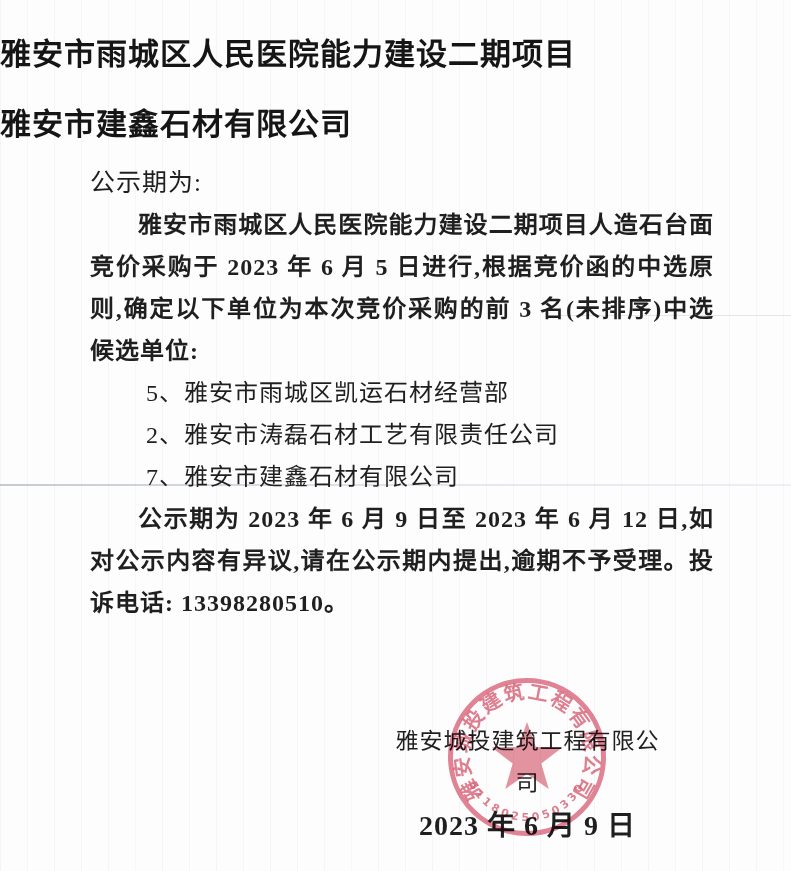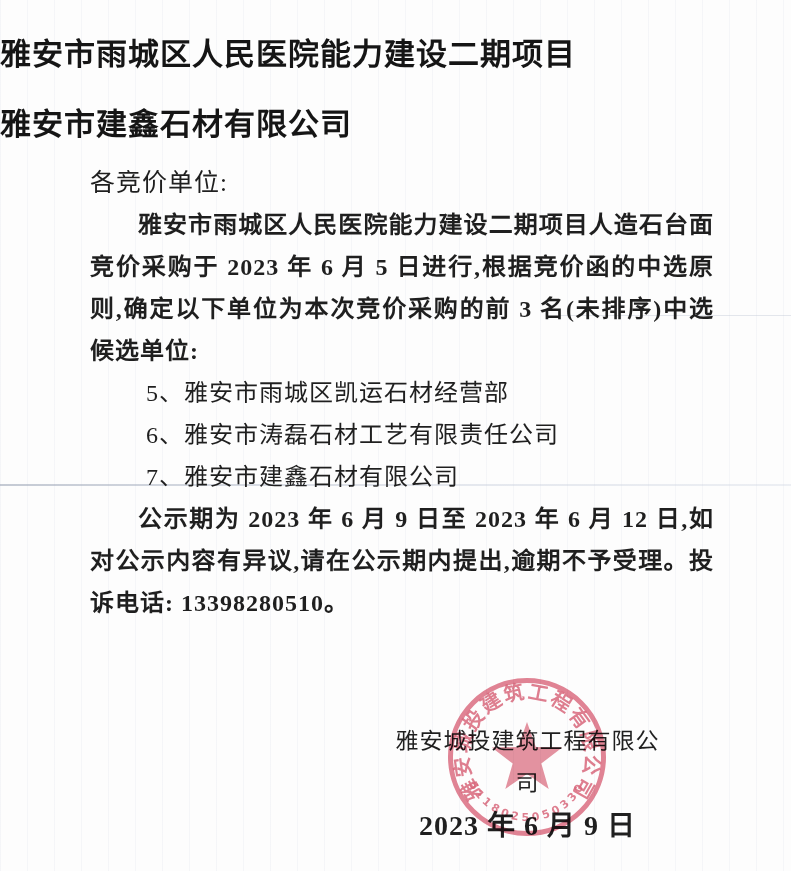--- a/index.html
+++ b/index.html
@@ -78,25 +78,25 @@
 
   <div class="scan-line-1"></div>
   <div class="scan-line-2"></div>
 
   <h1 class="title">
     <span class="title-line">雅安市雨城区人民医院能力建设二期项目</span>
     <span class="title-line">雅安市建鑫石材有限公司</span>
   </h1>
 
   <div class="body-text">
-    <div class="salutation">各竞价单位:</div>
+    <div class="salutation">公示期为:</div>
     <p class="para">雅安市雨城区人民医院能力建设二期项目人造石台面竞价采购于 2023 年 6 月 5 日进行,根据竞价函的中选原则,确定以下单位为本次竞价采购的前 3 名(未排序)中选候选单位:</p>
     <div>
       <div class="candidate">5、雅安市雨城区凯运石材经营部</div>
-      <div class="candidate">6、雅安市涛磊石材工艺有限责任公司</div>
+      <div class="candidate">2、雅安市涛磊石材工艺有限责任公司</div>
       <div class="candidate">7、雅安市建鑫石材有限公司</div>
     </div>
     <p class="para">公示期为 2023 年 6 月 9 日至 2023 年 6 月 12 日,如对公示内容有异议,请在公示期内提出,逾期不予受理。投诉电话: 13398280510。</p>
   </div>
 
   <div class="signature">
     <div class="sig-company">雅安城投建筑工程有限公司</div>
     <div class="sig-date">2023 年 6 月 9 日</div>
   </div>
 

